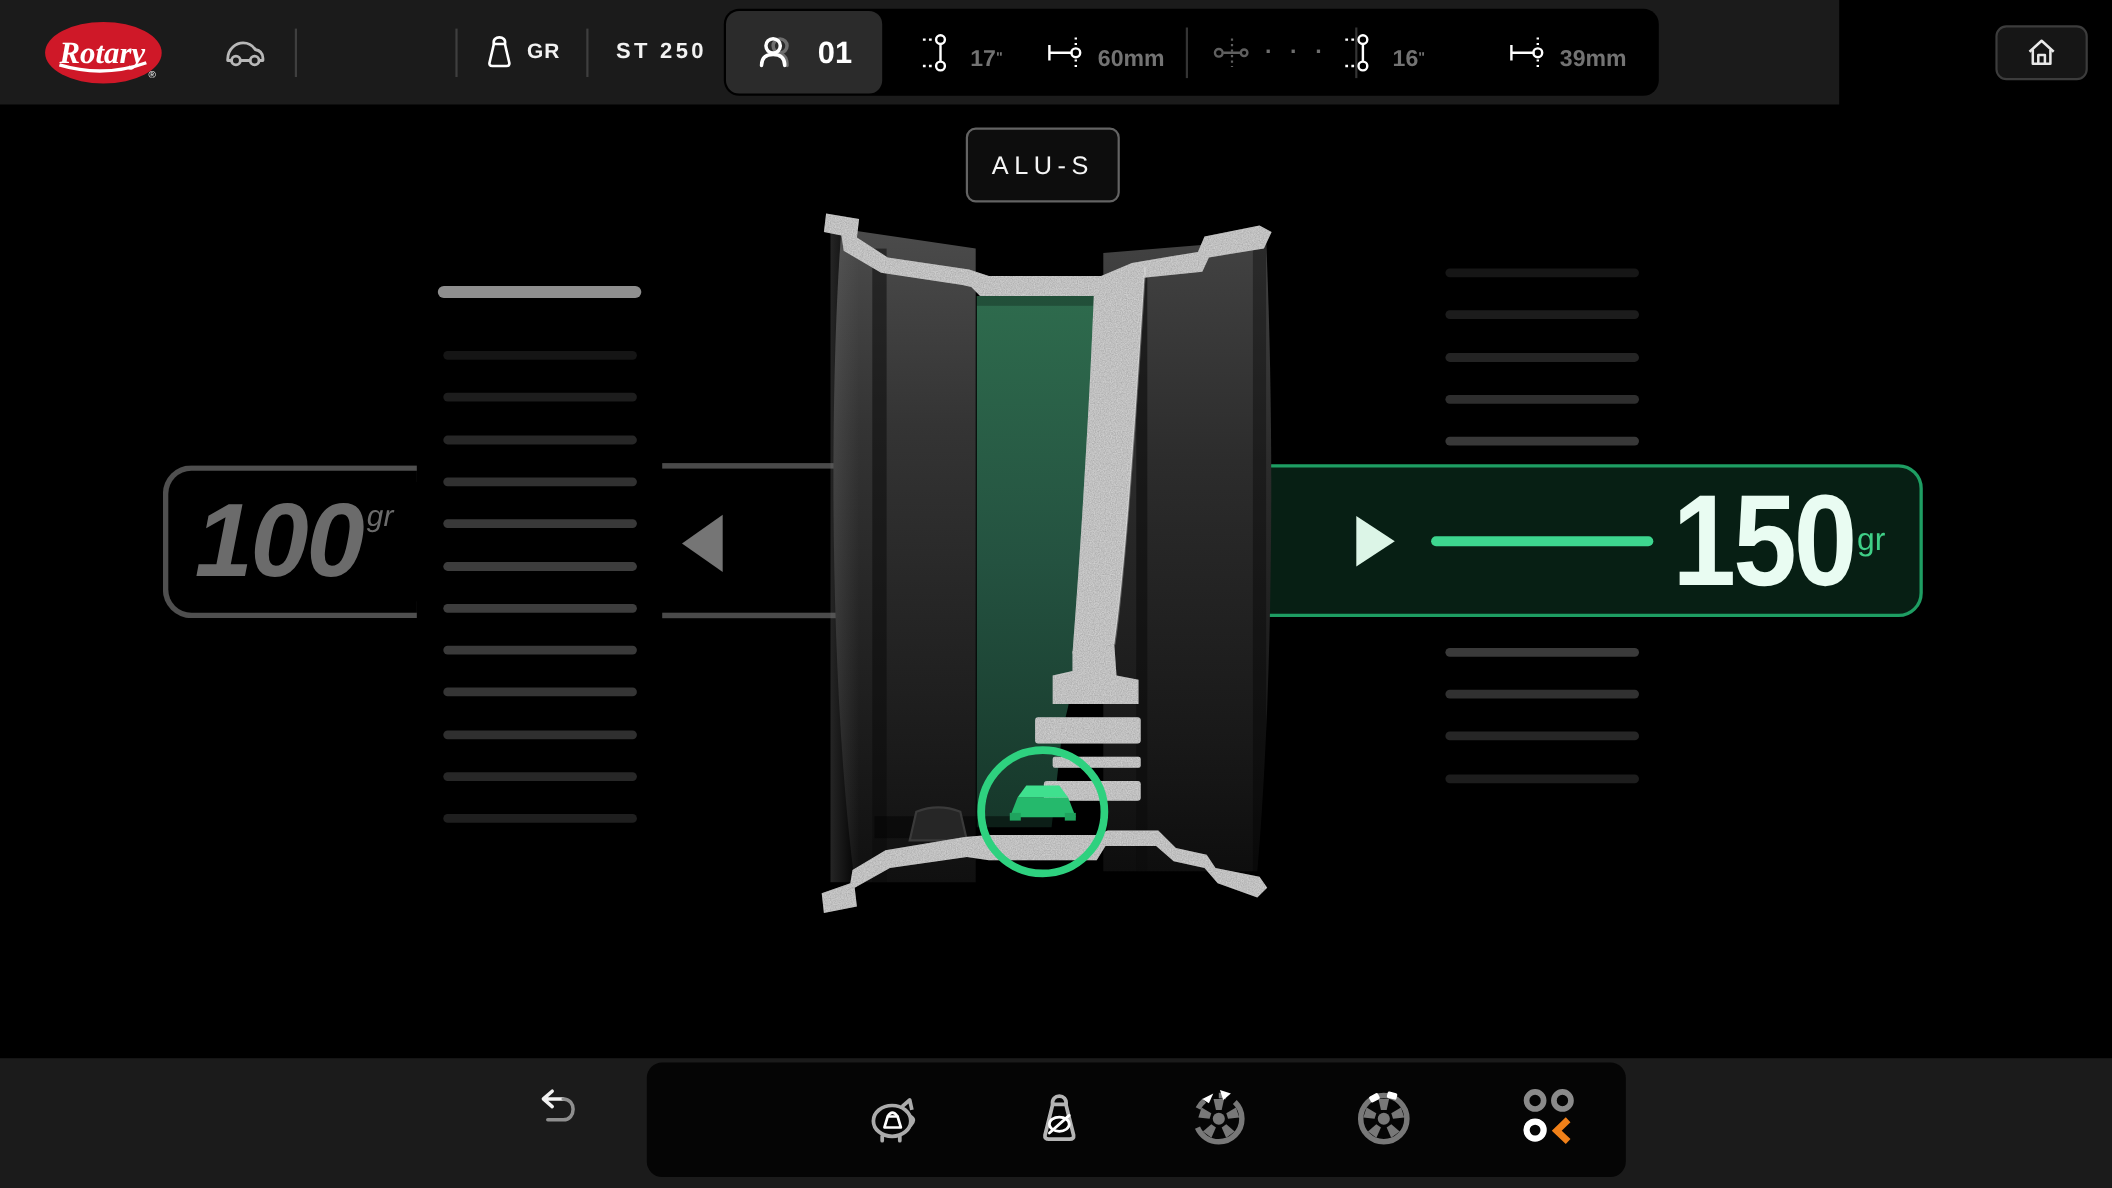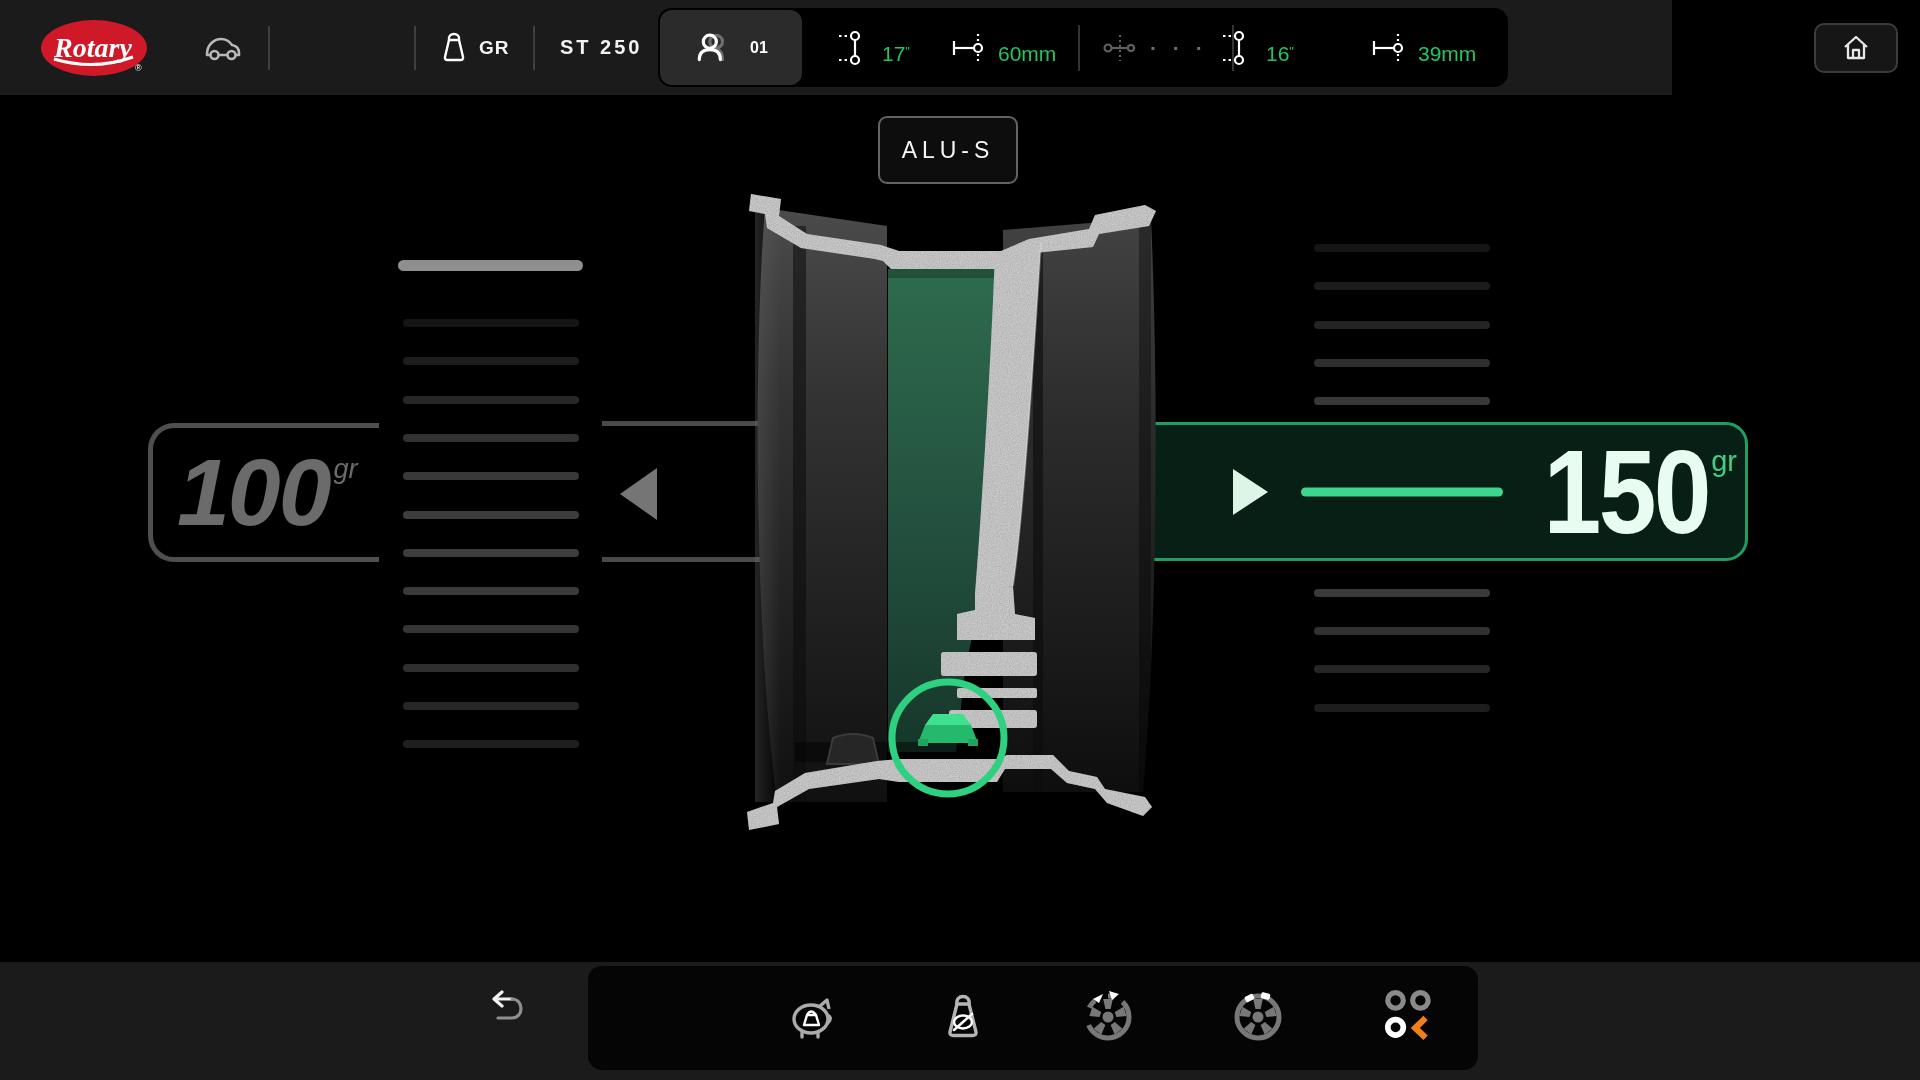--- a/index.html
+++ b/index.html
@@ -10,44 +10,44 @@
   
   .topbar { position:absolute; left:0; top:0; width:1672px; height:95px; background:#1b1b1b; z-index:5; }
   .vdiv { position:absolute; top:26px; width:2px; height:44px; background:#3f3f3f; }
   .brand-logo { position:absolute; left:38px; top:19px; width:112px; height:58px; }
   .car-btn { position:absolute; left:200px; top:25px; width:46px; height:46px; display:flex; align-items:center; justify-content:center; }
   .unit-group { position:absolute; left:440px; top:0; height:95px; display:flex; align-items:center; gap:11px; }
   .unit-label { font-size:19px; font-weight:700; letter-spacing:1px; color:#f2f2f2; }
   .model-label { position:absolute; left:560px; top:0; height:95px; display:flex; align-items:center; font-size:20px; font-weight:700; letter-spacing:3px; color:#f2f2f2; }
   .meas-panel { position:absolute; left:658px; top:8px; width:850px; height:79px; background:#000; border-radius:14px; }
   .op-box { position:absolute; left:2px; top:2px; width:142px; height:75px; background:#2b2b2b; border-radius:12px; display:flex; align-items:center; justify-content:center; gap:18px; }
-  .op-val { font-size:16px; font-weight:700; color:#fff; }
+  .op-val { font-size:28px; font-weight:700; color:#fff; }
   .meas-item { position:absolute; top:0; height:79px; display:flex; align-items:center; gap:12px; }
-  .meas-val { font-size:21px; font-weight:400; color:#22c55e; display:flex; align-items:flex-start;margin-top:13px; }
+  .meas-val { font-size:21px; font-weight:700; color:#737373; display:flex; align-items:flex-start;margin-top:13px; }
   .meas-val .inch { font-size:13px; margin-top:2px; }
   .meas-dots { font-size:21px; font-weight:700; letter-spacing:5px; color:#6e6e6e; }
   .pdiv { position:absolute; top:17px; width:2px; height:46px; background:#343434; }
   .home-btn { position:absolute; left:1814px; top:23px; width:84px; height:50px; background:#161616; border:2px solid #3c3c3c; border-radius:10px; display:flex; align-items:center; justify-content:center; }
 
   
   .mode-btn { position:absolute; left:878px; top:116px; width:140px; height:68px; background:#0d0d0d; border:2px solid #636363; border-radius:9px; display:flex; align-items:center; justify-content:center; font-size:23px; letter-spacing:5px; color:#f5f5f5; z-index:4; }
 
   
   .left-weight-box { position:absolute; left:148px; top:423px; width:231px; height:139px; border:5px solid #4f4f4f; border-right:none; border-radius:26px 0 0 26px; display:flex; align-items:center; z-index:1; }
   .lw-num { display:flex; align-items:flex-start; margin-left:24px;font-style:italic; }
   .lw-num .val { font-size:95px; font-weight:700; line-height:0.82; color:#6b6b6b; letter-spacing:-2px; }
   .lw-num .unit { font-size:27px; font-weight:400; color:#6b6b6b; margin-left:4px; }
   .bracket-line { position:absolute; height:5px; background:#4a4a4a; z-index:1; }
   .tri-left { position:absolute; left:620px; top:468px; width:0; height:0; border-top:26px solid transparent; border-bottom:26px solid transparent; border-right:37px solid #757575; z-index:1; }
 
   
   .right-weight-box { position:absolute; left:1128px; top:422px; width:620px; height:139px; background:#071f14; border:3px solid #1E9E63; border-radius:22px; z-index:2; }
   .tri-right { position:absolute; left:102px; top:50%; transform:translateY(-50%); width:0; height:0; border-top:23px solid transparent; border-bottom:23px solid transparent; border-left:35px solid #DCF5E7; }
   .rw-line { position:absolute; left:170px; top:50%; transform:translateY(-50%); width:202px; height:9px; border-radius:5px; background:#3DD68F; }
-  .rw-num { position:absolute; right:8px; top:50%; transform:translateY(-50%); display:flex; align-items:flex-start; }
+  .rw-num { position:absolute; right:31px; top:50%; transform:translateY(-50%); display:flex; align-items:center; }
   .rw-num .val { font-size:118px; font-weight:700; line-height:0.8; color:#E9FCF2; letter-spacing:-3px; transform:scaleX(0.88); transform-origin:right center; }
   .rw-num .unit { font-size:29px; font-weight:400; color:#3FCF87; margin-left:2px; }
 
   .tick { position:absolute; z-index:1; }
 
   
   .wheel-wrap { position:absolute; left:735px; top:190px; width:430px; height:645px; z-index:3; }
 
   
   .bottombar { position:absolute; left:0; top:962px; width:1920px; height:118px; background:#1b1b1b; z-index:5; }

